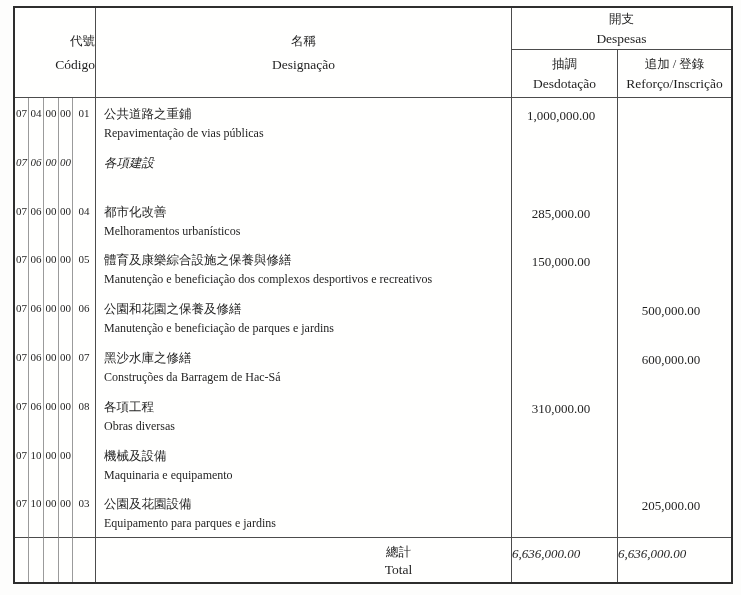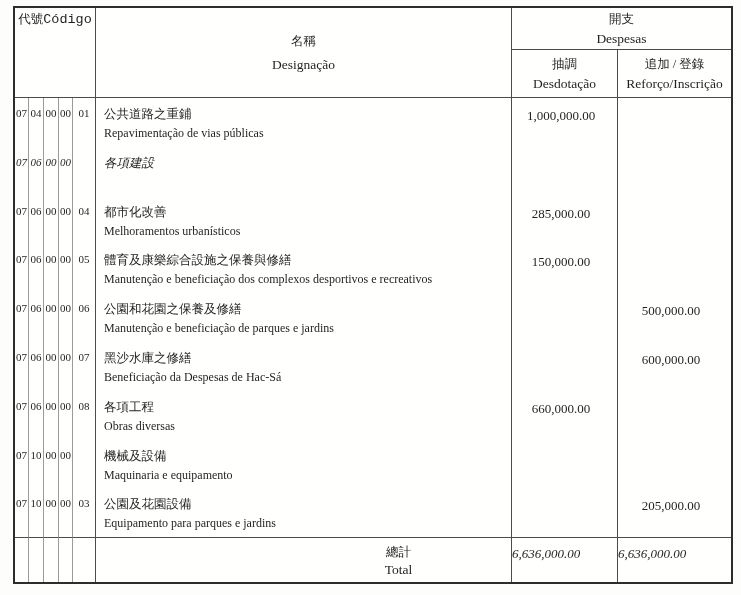--- a/index.html
+++ b/index.html
@@ -19,21 +19,21 @@
     display:grid;
     grid-template-columns:14px 15px 15px 14px 22px 416px 106px 1fr;
     grid-template-rows:90px repeat(9,48.8px) 1fr;
   }
   .row { display:contents; }
 
   
   .h-code {
     grid-column:1/6; grid-row:1;
     border-bottom:1px solid #4c4c4c;
-    display:flex; flex-direction:row; justify-content:center; align-items:flex-start;font-family:Liberation Mono, monospace;
+    display:flex; flex-direction:column; justify-content:center; align-items:flex-end;
   }
   .h-name {
     grid-column:6; grid-row:1;
     border-left:1px solid #4c4c4c; border-bottom:1px solid #4c4c4c;
     display:flex; flex-direction:column; justify-content:center; align-items:center;
   }
   .h-exp {
     grid-column:7/9; grid-row:1;
     border-left:1px solid #4c4c4c; border-bottom:1px solid #4c4c4c;
     display:flex; flex-direction:column;
@@ -188,37 +188,37 @@
     </div>
 
     <div class="row">
       <div class="c">07</div>
       <div class="c">06</div>
       <div class="c">00</div>
       <div class="c">00</div>
       <div class="c c5">07</div>
       <div class="n">
         <div class="n-zh">黑沙水庫之修繕</div>
-        <div class="n-pt">Beneficiação da Despesas de Hac-Sá</div>
+        <div class="n-pt">Construções da Barragem de Hac-Sá</div>
       </div>
       <div class="a"></div>
       <div class="a">600,000.00</div>
     </div>
 
     <div class="row">
       <div class="c">07</div>
       <div class="c">06</div>
       <div class="c">00</div>
       <div class="c">00</div>
       <div class="c c5">08</div>
       <div class="n">
         <div class="n-zh">各項工程</div>
         <div class="n-pt">Obras diversas</div>
       </div>
-      <div class="a">660,000.00</div>
+      <div class="a">310,000.00</div>
       <div class="a"></div>
     </div>
 
     <div class="row">
       <div class="c">07</div>
       <div class="c">10</div>
       <div class="c">00</div>
       <div class="c">00</div>
       <div class="c c5"></div>
       <div class="n">

